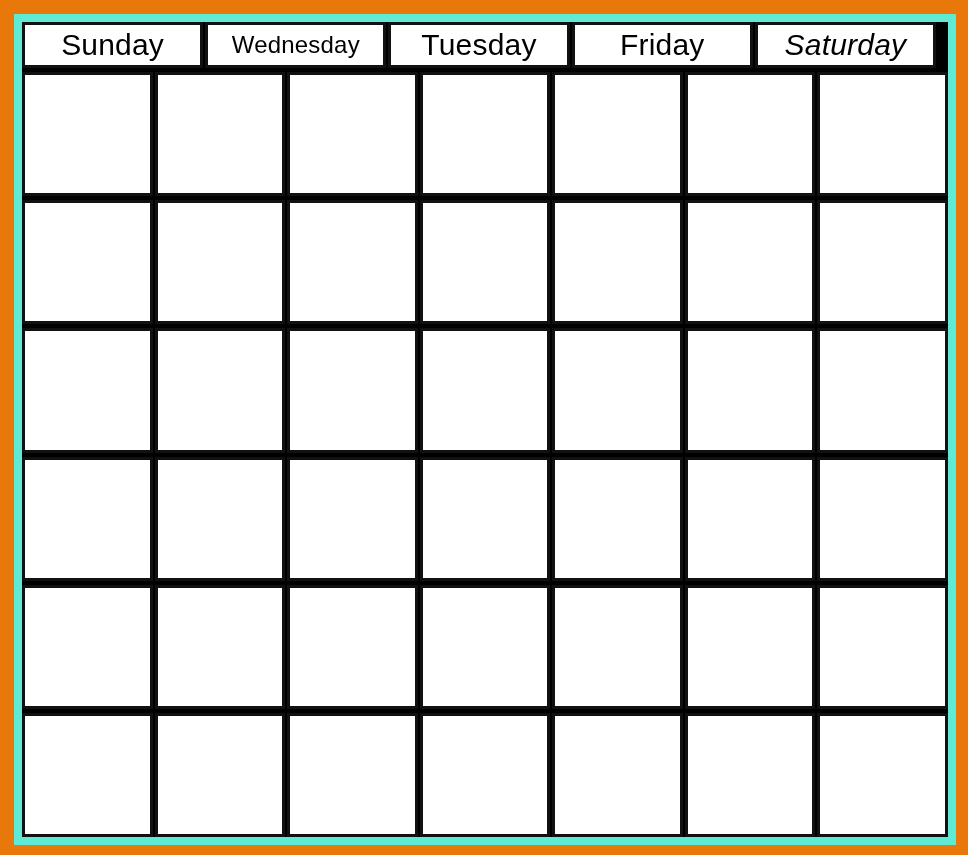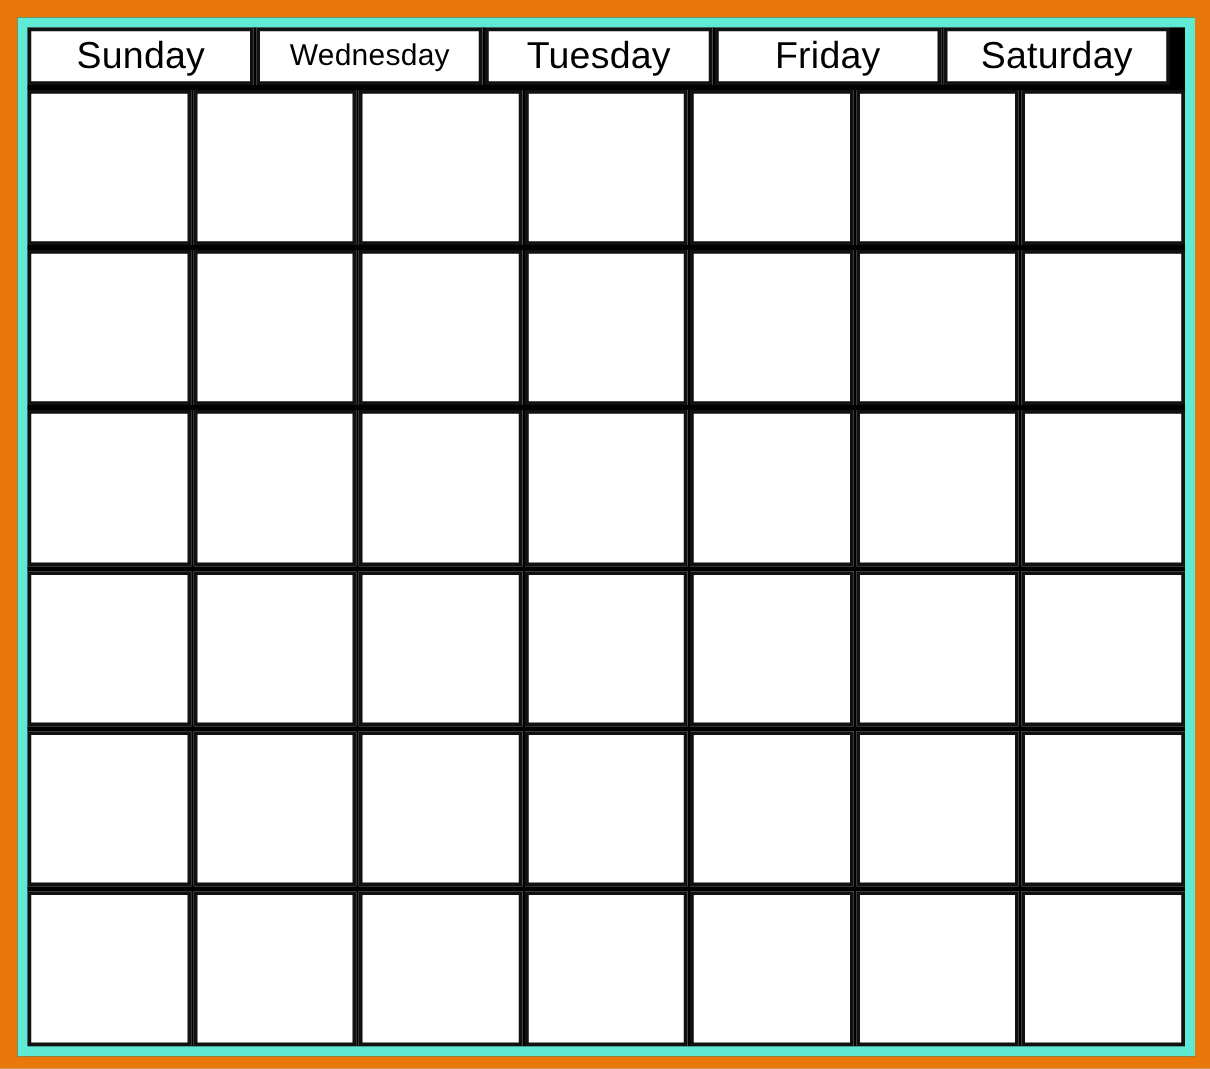--- a/index.html
+++ b/index.html
@@ -50,21 +50,21 @@
     flex: 1 1 0;
     min-width: 0;
     background: #ffffff;
     border: 3px solid #111111;
     margin-right: 2px;
     display: flex;
     align-items: center;
     justify-content: center;
     overflow: hidden;
   }
-  .weekday-cell:last-child { margin-right: 12px; }
+  .weekday-cell:last-child { margin-right: 12px; font-style: italic; }
 
   .weekday-label {
     font-size: 30px;
     line-height: 1;
     color: #000000;
     white-space: nowrap;
     letter-spacing: .2px;
   }
   
   .weekday-cell.is-narrow .weekday-label {

